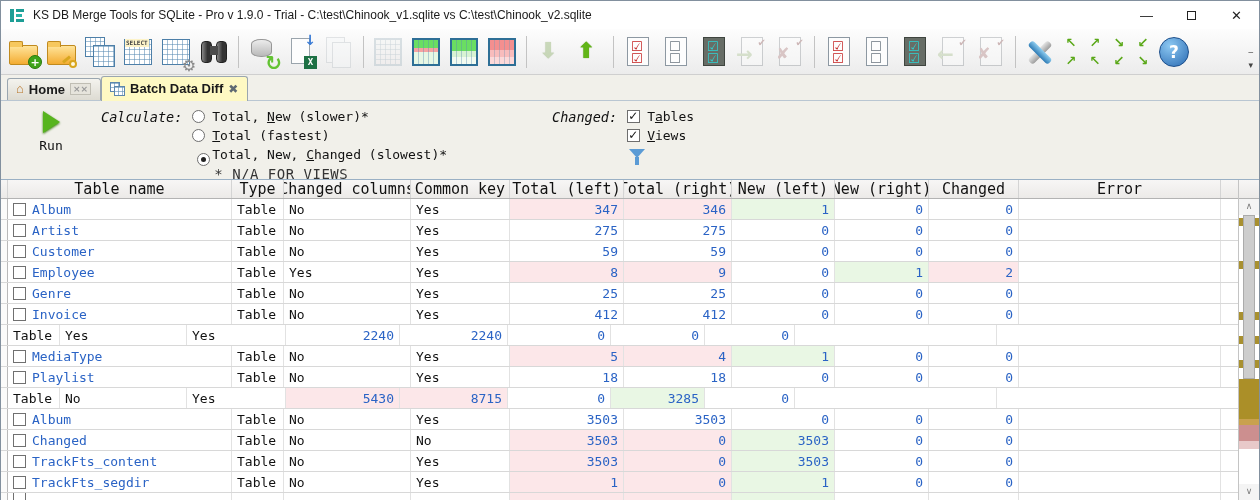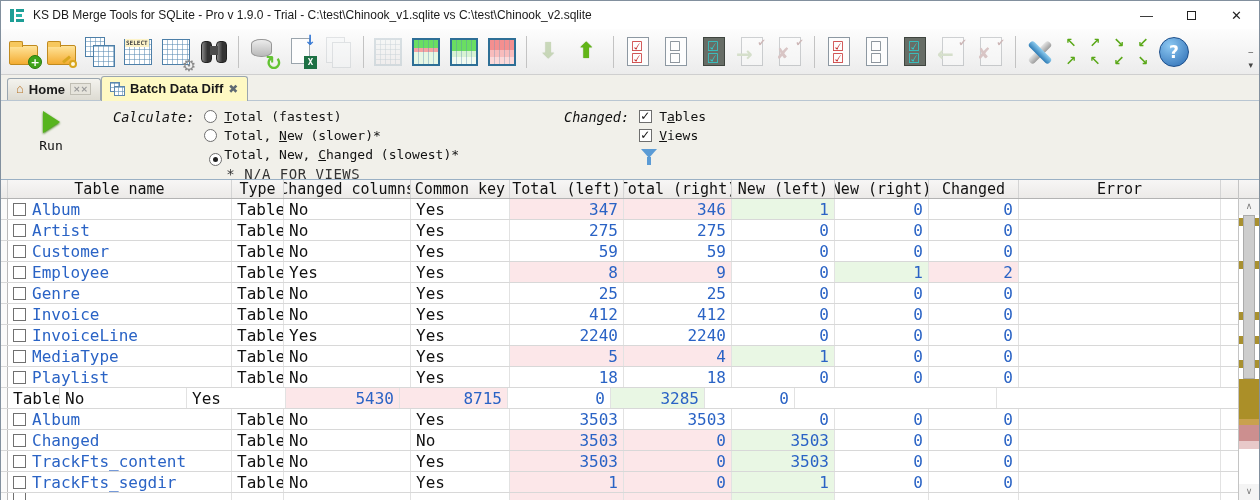--- a/index.html
+++ b/index.html
@@ -95,40 +95,40 @@
       background-image:repeating-linear-gradient(0deg,transparent 0 3px,rgba(90,140,180,.6) 3px 4px),repeating-linear-gradient(90deg,transparent 0 3px,rgba(90,140,180,.6) 3px 4px); }
   .tabgrid i:first-child { left:0; top:0; width:10px; height:10px; }
   .tabgrid i:last-child  { left:4px; top:4px; width:11px; height:10px; }
   .tabclose { color:#5f6a72; font-size:12px; line-height:12px; }
 
   
   .options { height:78px; background:#f1f0ea; display:flex; flex:0 0 auto; font-family:"DejaVu Sans Mono",monospace; }
   .runcol { width:100px; display:flex; flex-direction:column; align-items:center; padding-top:10px; flex:0 0 auto; }
   .play { width:0; height:0; border-left:17px solid #57b41e; border-top:11px solid transparent; border-bottom:11px solid transparent; filter:drop-shadow(0 1px 1px #3c7f12); }
   .runlabel { margin-top:5px; font-size:13px; color:#111; }
-  .calccol { display:flex; padding-top:6px;margin-left:12px; }
+  .calccol { display:flex; padding-top:6px; }
   .grplabel { font-style:italic; font-size:13.5px; color:#111; padding-top:2px; }
   .radios { margin-left:10px; }
   .optrow { display:flex; align-items:center; gap:7px; height:19px; font-size:13px; color:#111; white-space:nowrap; }
   .rad { width:13px; height:13px; border:1px solid #6e6e6e; border-radius:50%; background:#fff; position:relative; flex:0 0 auto; }
   .rad.sel::after { content:""; position:absolute; left:3px; top:3px; width:5px; height:5px; border-radius:50%; background:#222; }
   .chk { width:13px; height:13px; border:1px solid #6e6e6e; background:#fff; position:relative; flex:0 0 auto; }
   .chk.on::after { content:"✓"; position:absolute; left:0; top:-2px; font:bold 12px/14px "DejaVu Sans",sans-serif; color:#111; }
   .note { font-size:14px; color:#333; margin:2px 0 0 22px; letter-spacing:.5px; }
   .objcol { display:flex; padding:6px 0 0 105px; }
   .checks { margin-left:10px; }
   .funnel { margin:4px 0 0 2px; width:0; height:0; border-left:8px solid transparent; border-right:8px solid transparent; border-top:9px solid #5b9bd5; position:relative; }
   .funnel::after { content:""; position:absolute; left:-2px; top:-1px; width:4px; height:8px; background:#5b9bd5; }
 
   
   .gridarea { flex:1; display:flex; background:#fff; border-top:1px solid #9ab0c4; border-bottom:1px solid #9ab0c4; }
   .gmain { flex:1; overflow:hidden; font-family:"DejaVu Sans Mono",monospace; }
   .hrow { display:flex; height:19px; background:linear-gradient(#f7f6f5,#eceae8); border-bottom:1px solid #b3b3b3; font-size:15px; color:#111; }
   .hcell { display:flex; align-items:center; justify-content:center; border-right:1px solid #d4d4d4; overflow:hidden; white-space:nowrap; flex:0 0 auto; }
-  .grow { display:flex; height:21px; border-bottom:1px solid #d8d8d8; background:#fff; font-size:16px; }
+  .grow { display:flex; height:21px; border-bottom:1px solid #d8d8d8; background:#fff; font-size:13px; }
   .c { border-right:1px solid #e2e2e2; display:flex; align-items:center; padding:0 5px; overflow:hidden; white-space:nowrap; flex:0 0 auto; }
   .c.m { padding:0; background:#fbfbfa; border-right:1px solid #b9b9b9; }
   .rchk { width:13px; height:13px; border:1px solid #707070; background:#fff; margin-right:6px; flex:0 0 auto; }
   .nm { color:#2a63c5; }
   .blk { color:#111; }
   .num { justify-content:flex-end; color:#2a63c5; }
   .bg-p { background:#fce7e9; }
   .bg-g { background:#e9f7e4; }
   .partialrow { height:7px; overflow:hidden; border-bottom:none; }
 
@@ -319,25 +319,25 @@
   <div class="options">
     <div class="runcol">
       <span class="play"></span>
       <span class="runlabel">Run</span>
     </div>
     <div class="calccol">
       <span class="grplabel">Calculate:</span>
       <div class="radios" id="radios">
           <div class="optrow">
             <span class="rad"></span>
-            <span><u>T</u>otal (fastest)</span>
+            <span>Total, <u>N</u>ew (slower)*</span>
           </div>
           <div class="optrow">
             <span class="rad"></span>
-            <span>Total, <u>N</u>ew (slower)*</span>
+            <span><u>T</u>otal (fastest)</span>
           </div>
           <div class="optrow">
             <span class="rad sel"></span>
             <span>Total, New, <u>C</u>hanged (slowest)*</span>
           </div>
           <div class="note">* N/A FOR VIEWS</div>
         </div>
     </div>
     <div class="objcol">
       <span class="grplabel">Changed:</span>
@@ -462,24 +462,20 @@
             <div class="c blk" style="width: 99px;">Yes</div>
             <div class="c num" style="width: 114px;">412</div>
             <div class="c num" style="width: 108px;">412</div>
             <div class="c num" style="width: 103px;">0</div>
             <div class="c num" style="width: 94px;">0</div>
             <div class="c num" style="width: 90px;">0</div>
             <div class="c " style="width: 202px;"></div>
           </div>
           <div class="grow">
             <div class="c m" style="width: 7px;"></div>
-            <div class="c " style="width: 224px;">
-              <span class="rchk"></span>
-              <span class="nm">InvoiceLine</span>
-            </div>
             <div class="c blk" style="width: 52px;">Table</div>
             <div class="c blk" style="width: 127px;">Yes</div>
             <div class="c blk" style="width: 99px;">Yes</div>
             <div class="c num" style="width: 114px;">2240</div>
             <div class="c num" style="width: 108px;">2240</div>
             <div class="c num" style="width: 103px;">0</div>
             <div class="c num" style="width: 94px;">0</div>
             <div class="c num" style="width: 90px;">0</div>
             <div class="c " style="width: 202px;"></div>
           </div>

